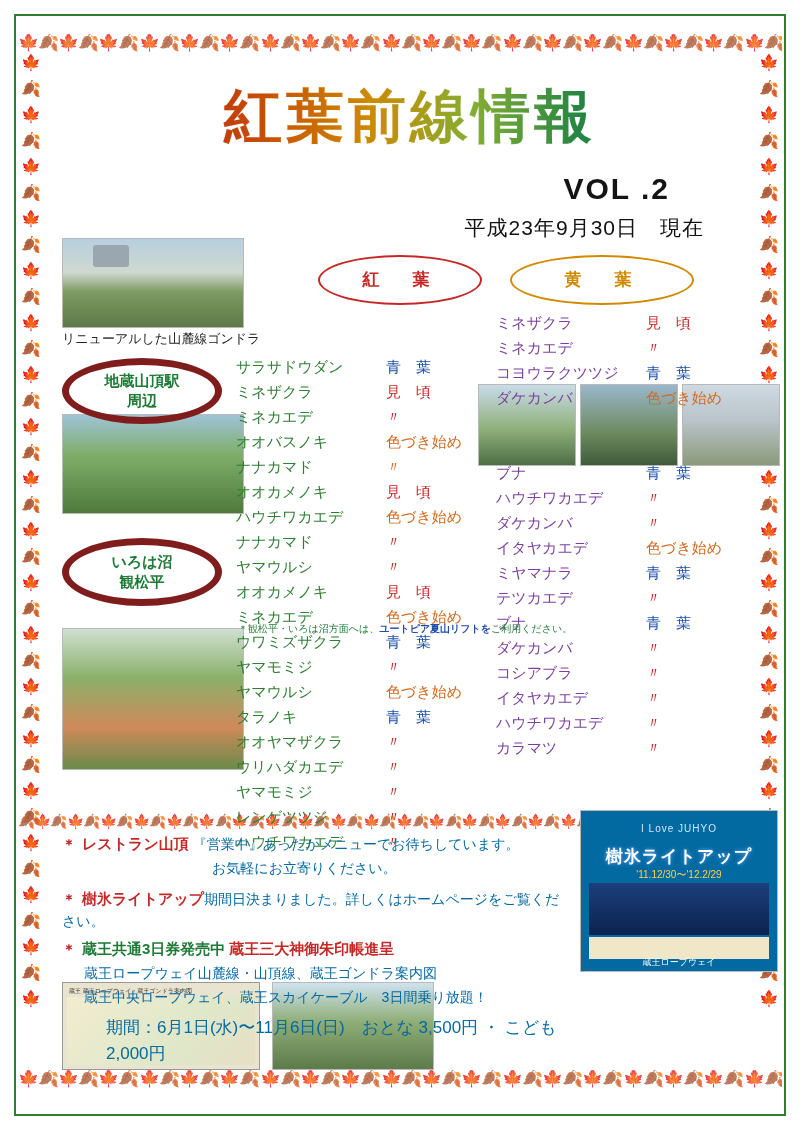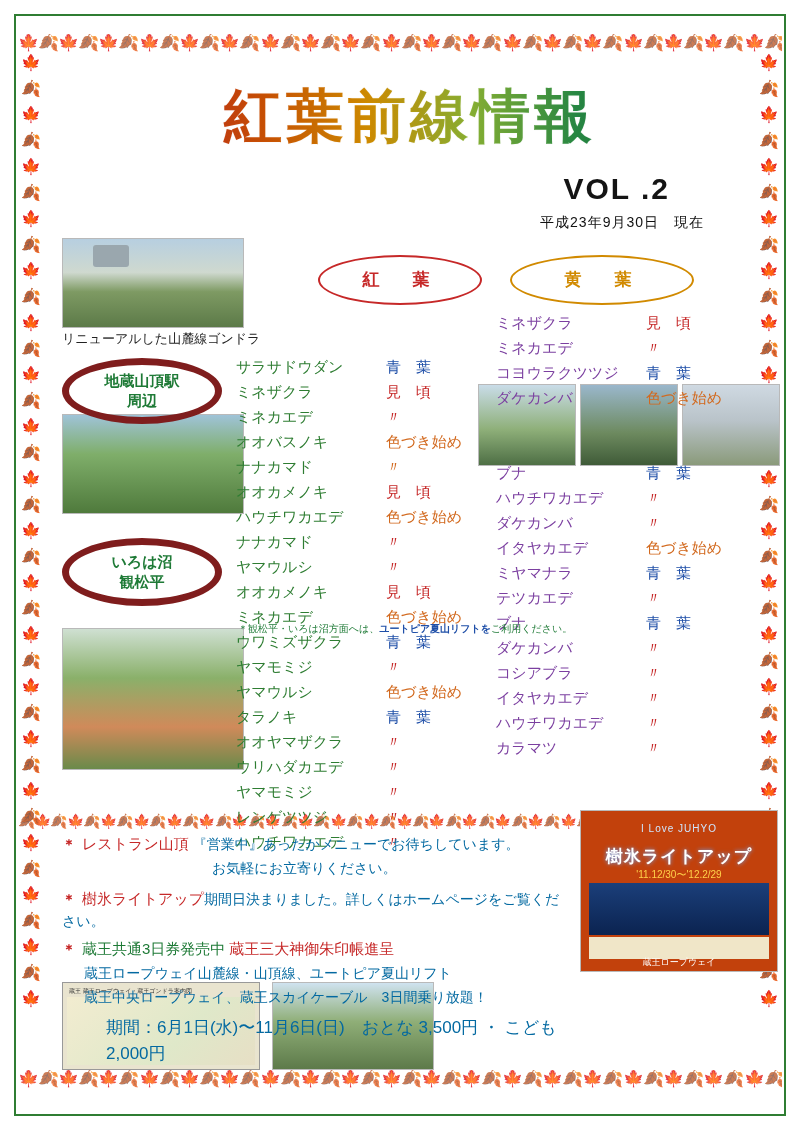--- a/index.html
+++ b/index.html
@@ -54,41 +54,41 @@
     background:linear-gradient(90deg,#d62828 0%,#e85d04 22%,#f0a202 42%,#9ccc3c 62%,#2e9e4f 82%,#1f7a3a 100%);
     -webkit-background-clip:text;background-clip:text;color:transparent;
     text-shadow:0 0 1px rgba(0,0,0,.15);
   }
   .vol{
     position:absolute;right:130px;top:172px;
     font-size:30px;font-weight:bold;color:#141414;letter-spacing:2px;
   }
   .asof{
     position:absolute;right:96px;top:214px;
-    font-size:14px;color:#111;letter-spacing:1px;
+    font-size:21px;color:#111;letter-spacing:1px;
   }
 
   
   .photo{position:absolute;overflow:hidden;border:1px solid #b9b9b9;}
   .ph-gondola{left:62px;top:238px;width:180px;height:88px;
      background:linear-gradient(#b7cfe0 0%,#cfd9cf 38%,#7e9a63 60%,#5c7a48 100%);}
   .ph-gondola:after{content:"";position:absolute;left:30px;top:6px;width:36px;height:22px;background:#9aa7ae;border-radius:3px;}
   .cap-gondola{position:absolute;left:62px;top:330px;font-size:13px;color:#222;letter-spacing:0px;}
 
   .ph-mt1{left:62px;top:414px;width:180px;height:98px;
      background:linear-gradient(#9fc3d8 0%,#7fae6a 40%,#4f7a3c 100%);}
   .ph-mt2{left:62px;top:628px;width:180px;height:140px;
      background:linear-gradient(#cfe0d2 0%,#8ab06a 35%,#d08a5a 70%,#6a8a4a 100%);}
   .ph-mtsmall1{left:478px;top:384px;width:96px;height:80px;
      background:linear-gradient(#c9dce8 0%,#8fb07a 55%,#4e6f45 100%);}
   .ph-mtsmall2{left:580px;top:384px;width:96px;height:80px;
      background:linear-gradient(#9ab7cc 0%,#6d8a5f 60%,#3f5b38 100%);}
   .ph-mtsmall3{left:682px;top:384px;width:96px;height:80px;
      background:linear-gradient(#cfd9e2 0%,#b9c3c9 45%,#8a9a7a 100%);}
-  .ph-poster{left:580px;top:810px;width:196px;height:160px;background:#c2410c;}
+  .ph-poster{left:580px;top:810px;width:196px;height:160px;background:#0369a1;}
   .ph-map{left:62px;top:982px;width:196px;height:86px;background:#e9e4cf;border:1px solid #999;}
   .ph-statue{left:272px;top:982px;width:160px;height:86px;
      background:linear-gradient(#cfe2ef 0%,#8fae77 45%,#5d7a4a 100%);}
 
   .poster-title{position:absolute;left:0;right:0;top:34px;text-align:center;color:#fff;
      font-size:17px;font-weight:bold;letter-spacing:1px;text-shadow:0 0 4px #6af;}
   .poster-sub{position:absolute;left:0;right:0;top:12px;text-align:center;color:#cfe6ff;font-size:10px;letter-spacing:1px;}
   .poster-date{position:absolute;left:0;right:0;top:57px;text-align:center;color:#ffd24a;font-size:10px;}
   .poster-ice{position:absolute;left:8px;right:8px;top:72px;height:52px;
      background:linear-gradient(180deg,#1b3f7a,#0b2350);}
@@ -128,21 +128,21 @@
     position:absolute;left:238px;top:622px;font-size:10px;color:#1e7a36;
   }
   .note b{color:#1f4fa8;}
 
   
   .info{position:absolute;left:62px;top:832px;width:500px;font-size:14px;color:#1e7a36;line-height:1.55;}
   .info .line{margin-bottom:2px;}
   .ast{color:#c62828;font-weight:bold;margin-right:6px;}
   .red{color:#c62828;}
   .black{color:#0369a1;}
-  .big{font-size:15px;font-weight:normal;}
+  .big{font-size:15px;font-weight:bold;}
 
   .contact{position:absolute;left:442px;top:1000px;width:330px;color:#111;}
   .contact .c1{font-size:14px;}
   .contact .c1 b{font-size:17px;}
   .contact .c2{font-size:15px;margin-top:6px;letter-spacing:1px;}
   .contact .c3{font-size:14px;margin-top:8px;color:#1a3fb0;text-decoration:underline;}
 
   .map-title{position:absolute;left:6px;top:4px;font-size:6px;color:#333;}
   .map-body{position:absolute;left:4px;top:14px;right:4px;bottom:4px;
     background:linear-gradient(135deg,#f2ecd0,#dfe8c9 60%,#e7dfc5);}
@@ -380,19 +380,19 @@
     <div class="line" style="padding-left:150px">
       <span class="black">お気軽にお立寄りください。</span>
     </div>
     <div class="line" style="margin-top:8px">
       <span class="ast">＊</span><span class="red big">樹氷ライトアップ</span><span class="black">期間日決まりました。</span><span class="black">詳しくはホームページ</span><span class="black">をご覧ください。</span>
     </div>
     <div class="line" style="margin-top:4px">
       <span class="ast">＊</span><span class="big" style="color:#1e7a36">蔵王共通3日券発売中</span>
       <span class="big red">蔵王三大神御朱印帳進呈</span>
     </div>
-    <div class="line black" style="padding-left:22px;margin-top:3px">蔵王ロープウェイ山麓線・山頂線、ユートピア夏山リフト</div>
+    <div class="line black" style="padding-left:22px;margin-top:3px">蔵王ロープウェイ山麓線・山頂線、蔵王ゴンドラ案内図</div>
     <div class="line black" style="padding-left:22px">蔵王中央ロープウェイ、蔵王スカイケーブル　3日間乗り放題！</div>
     <div class="line black" style="padding-left:44px;margin-top:6px;font-size:17px">期間：6月1日(水)〜11月6日(日)　おとな 3,500円 ・ こども 2,000円</div>
   </div>
 
 
 </div>
 
 </body></html>

